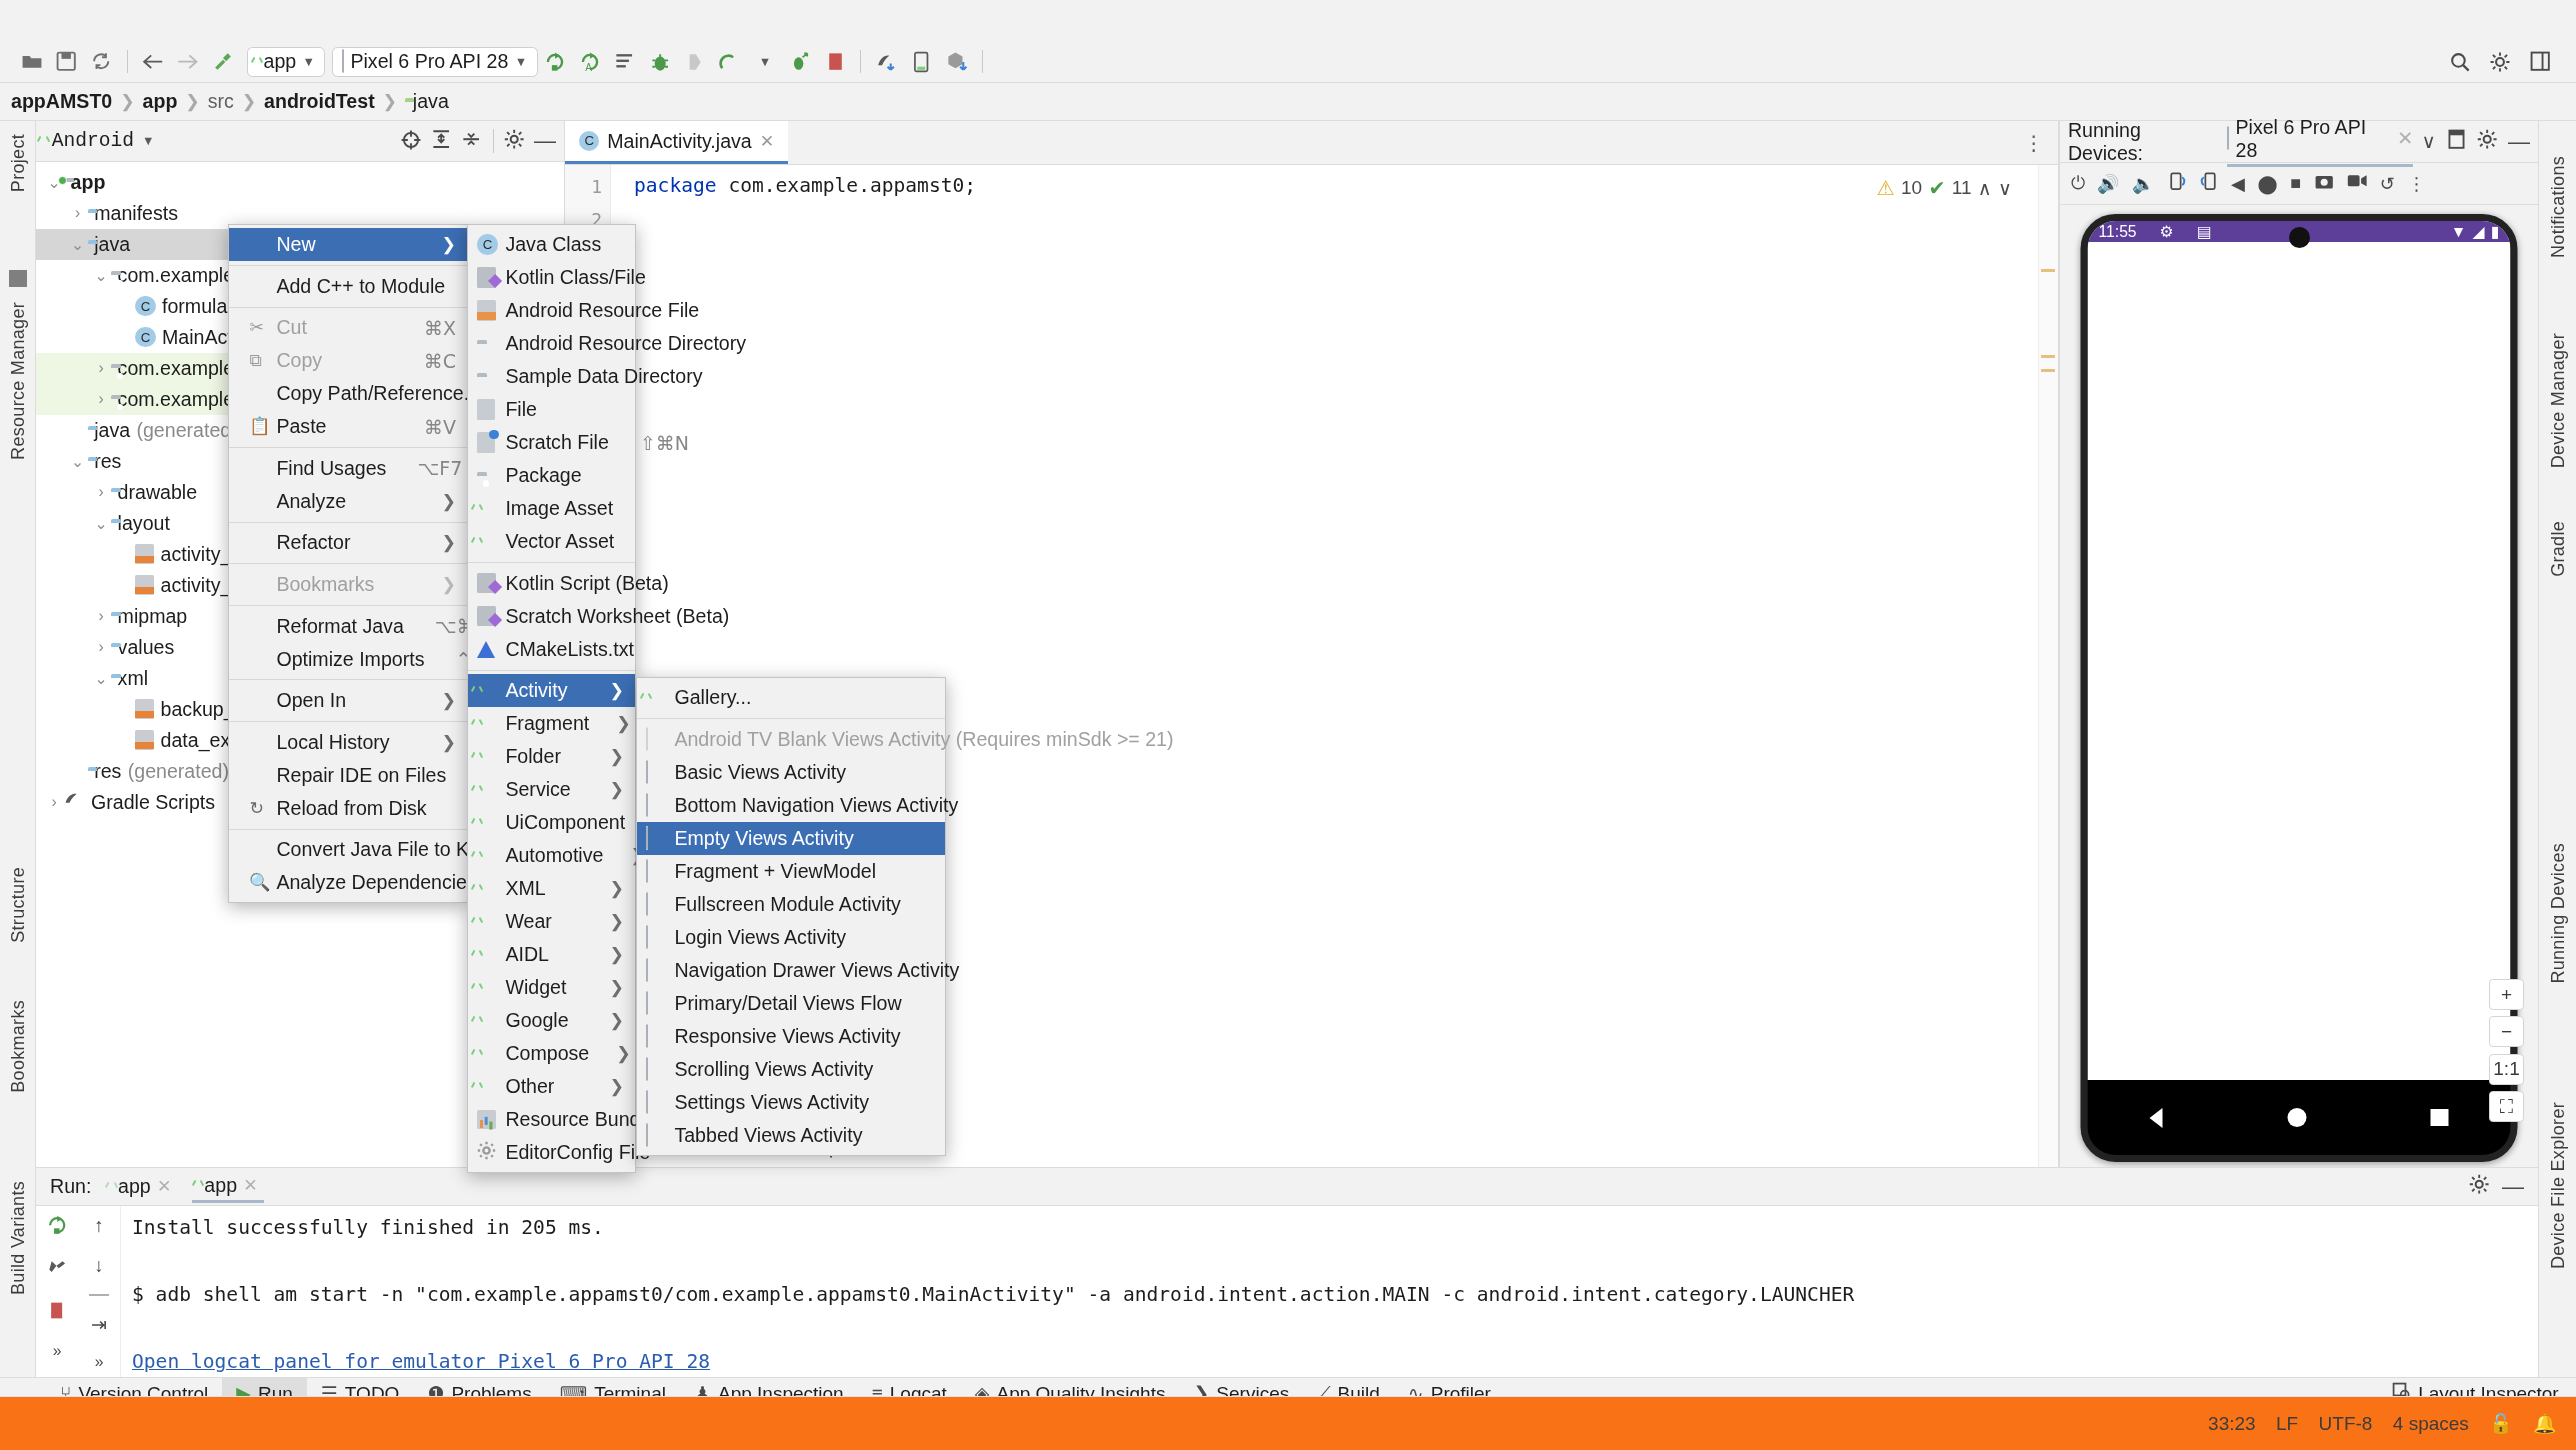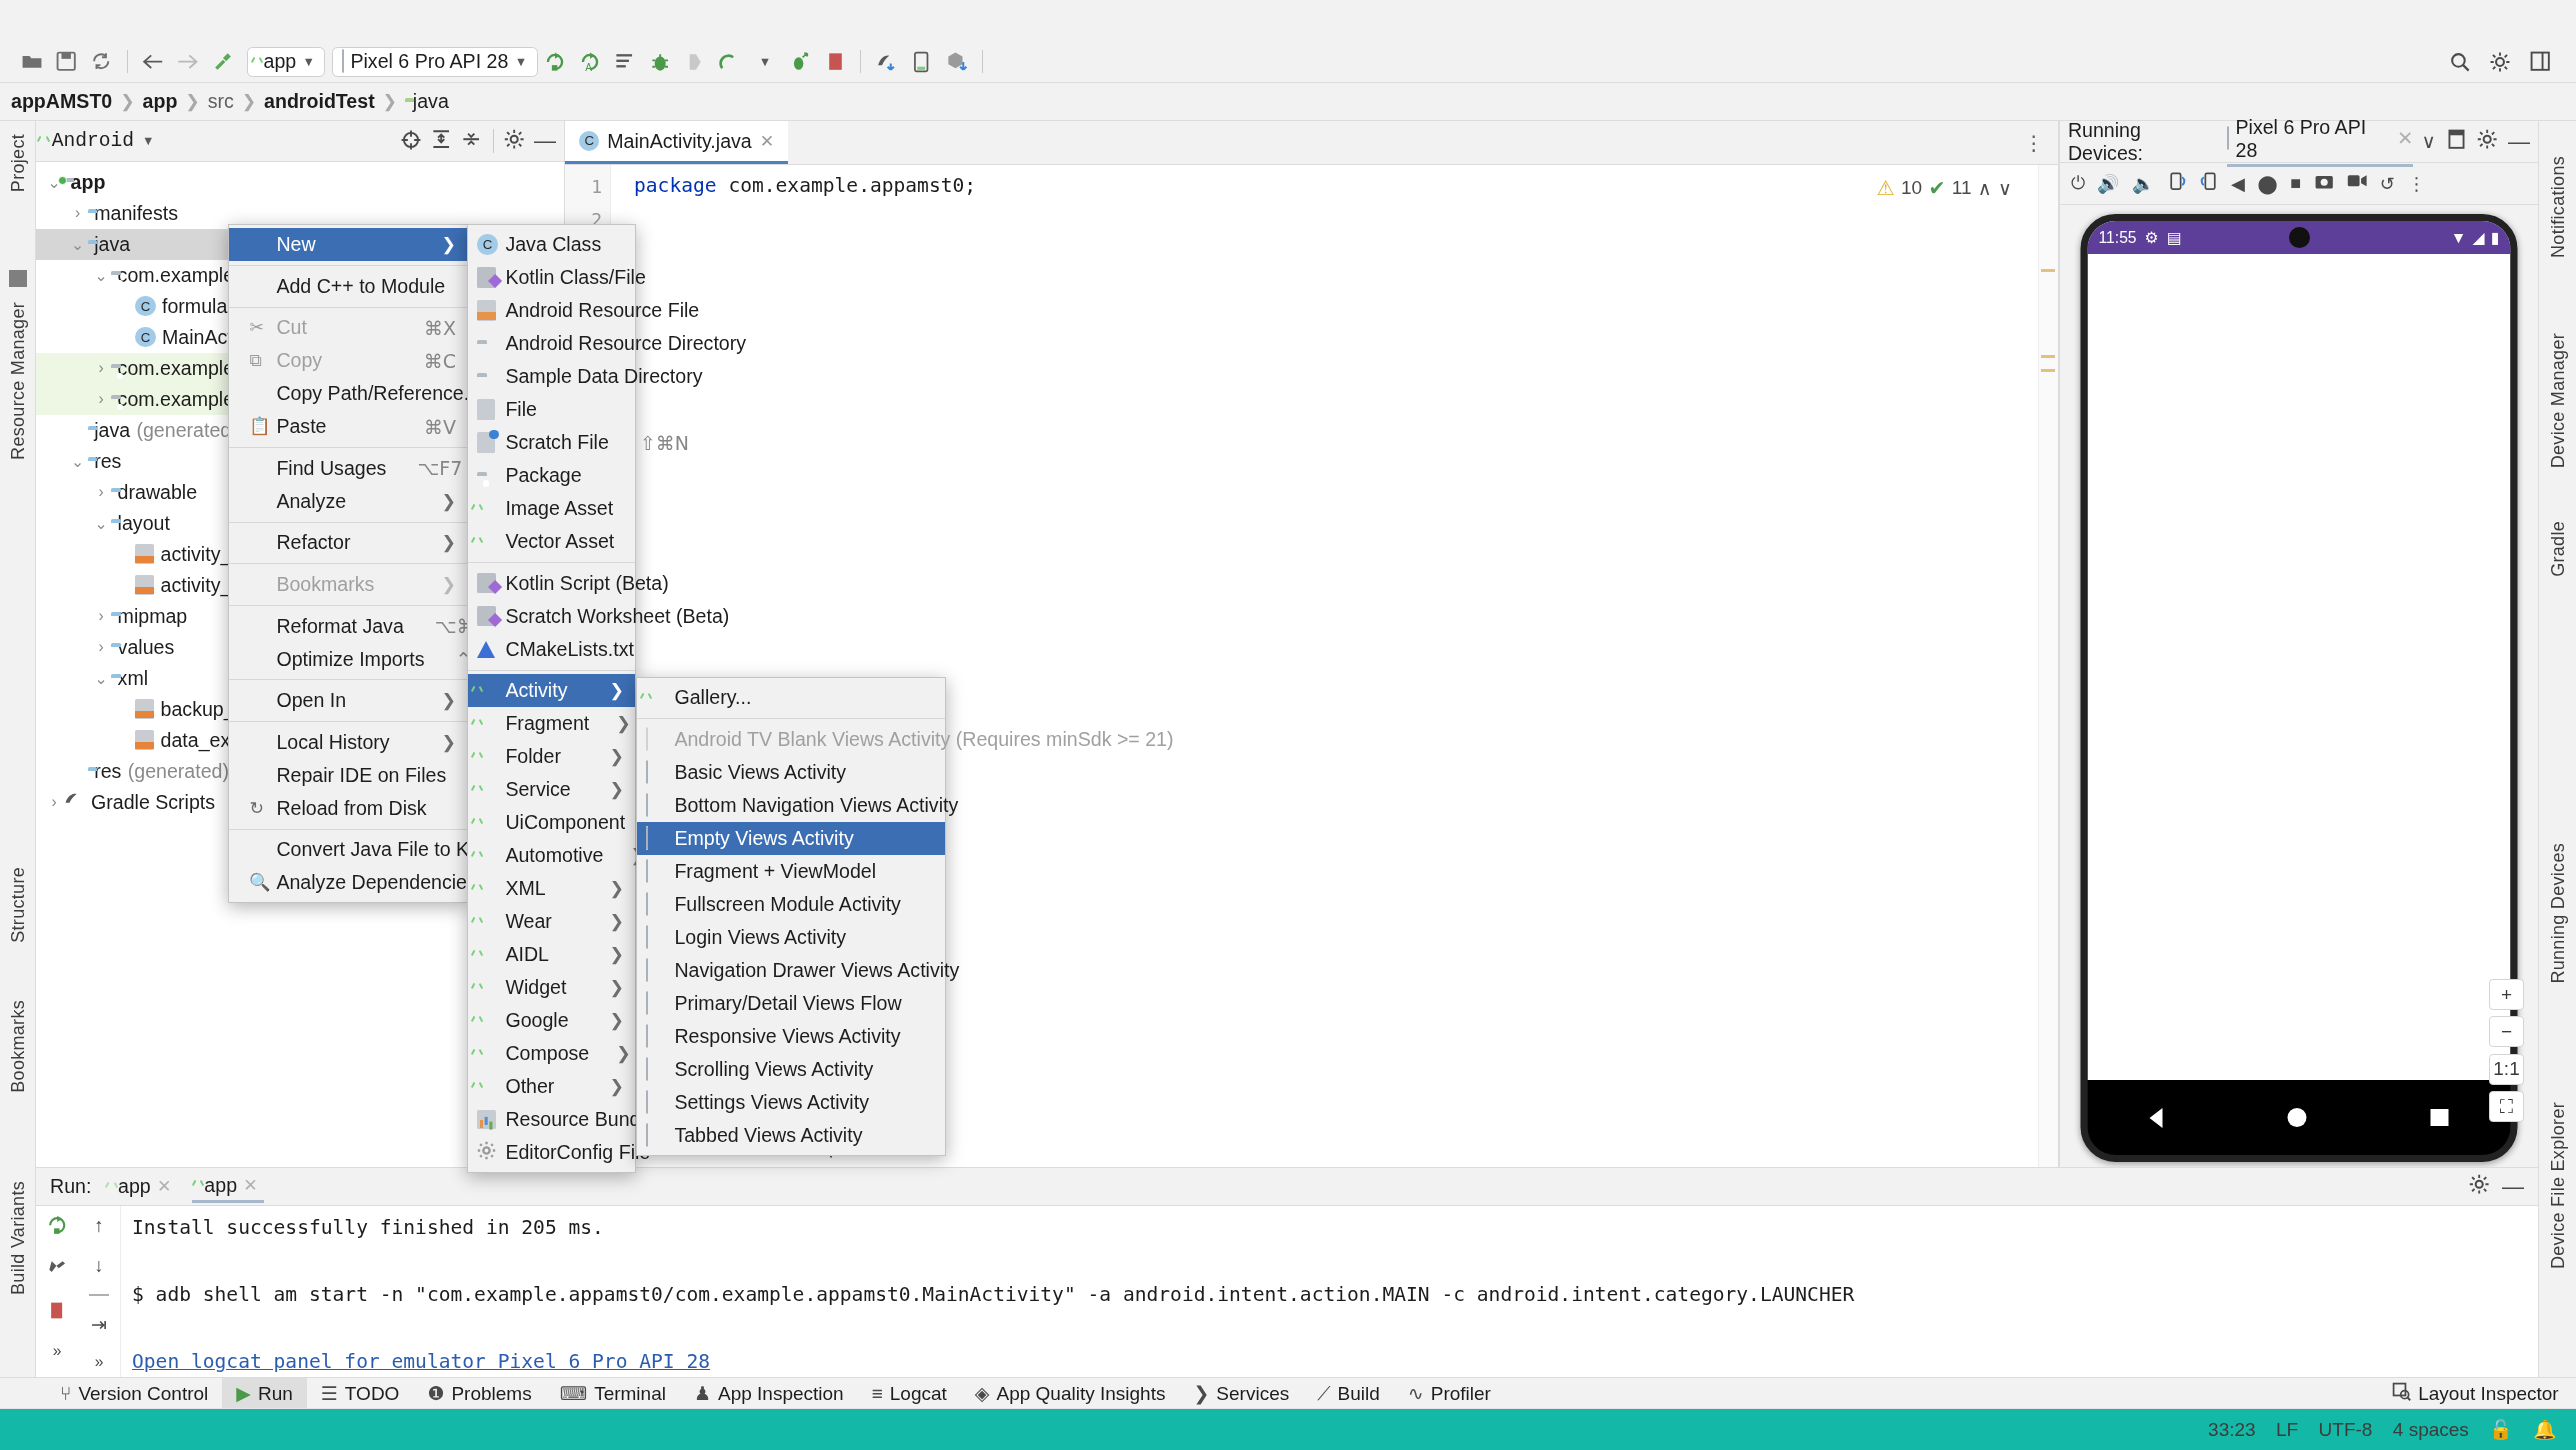--- a/index.html
+++ b/index.html
@@ -186,22 +186,22 @@
     border-bottom: 0.8px solid #dcdcdc; color: #4a4a4a; font-size: 18px;
   }
   .phone {
     position: absolute; left: 50%; transform: translateX(-50%); top: 93px;
     width: 437px; height: 948px; background: #1b1b1b; border-radius: 35px;
     border: 7.9px solid #222; box-shadow: 0 1.6px 6.3px rgba(0,0,0,.35);
     overflow: hidden;
   }
   .phone-screen { position: absolute; left: 0; right: 0; top: 0; bottom: 75px; background: #fff; }
   .statusbar {
-    height: 33px; background: #5d3f9a; display: flex; align-items: center;
-    padding: 0 11px; color: #fff; font-size: 15.7px; gap: 8px; position: relative;
+    height: 21px; background: #5d3f9a; display: flex; align-items: center;
+    padding: 0 11px; color: #fff; font-size: 15.7px; gap: 23px; position: relative;
   }
   .statusbar .right { margin-left: auto; display: flex; gap: 6.3px; align-items: center; }
   .notch {
     position: absolute; left: 50%; transform: translateX(-50%); top: 6.3px;
     width: 21px; height: 21px; border-radius: 50%; background: #111;
   }
   .navbar {
     position: absolute; left: 0; right: 0; bottom: 0; height: 75px; background: #000;
     display: flex; align-items: center; justify-content: space-around;
   }
@@ -252,22 +252,22 @@
     position: absolute; left: 0; right: 0; bottom: 41px; height: 32px;
     background: #f2f2f2; border-top: 0.8px solid #dcdcdc;
     display: flex; align-items: center; font-size: 19px; padding-left: 46px;
   }
   .twitem {
     display: flex; align-items: center; gap: 7px; padding: 0 14px; height: 32px; color: #1d1d1d;
   }
   .twitem.active { background: #dedede; }
   .toolwin .r { margin-left: auto; padding-right: 17.3px; display: flex; gap: 14px; }
   .statusline {
-    position: absolute; left: 0; right: 0; bottom: 0; height: 42px;
-    background: #14b8a6; border-top: 0.8px solid #e4e4e4;
+    position: absolute; left: 0; right: 0; bottom: 0; height: 54px;
+    background: #f97316; border-top: 0.8px solid #e4e4e4;
     display: flex; align-items: center; font-size: 19px; padding: 0 19px; color: #1d1d1d;
   }
   .statusline .left { display: flex; align-items: center; gap: 9.4px; }
   .statusline .right { margin-left: auto; display: flex; align-items: center; gap: 20.4px; color: #3c3c3c; }
 
   
   .menu {
     position: absolute; background: #f1f1f1; border: 0.8px solid #c4c4c4;
     box-shadow: 0 3.9px 17.3px rgba(0,0,0,.30); font-size: 19.6px; padding: 3.1px 0;
     z-index: 50;

